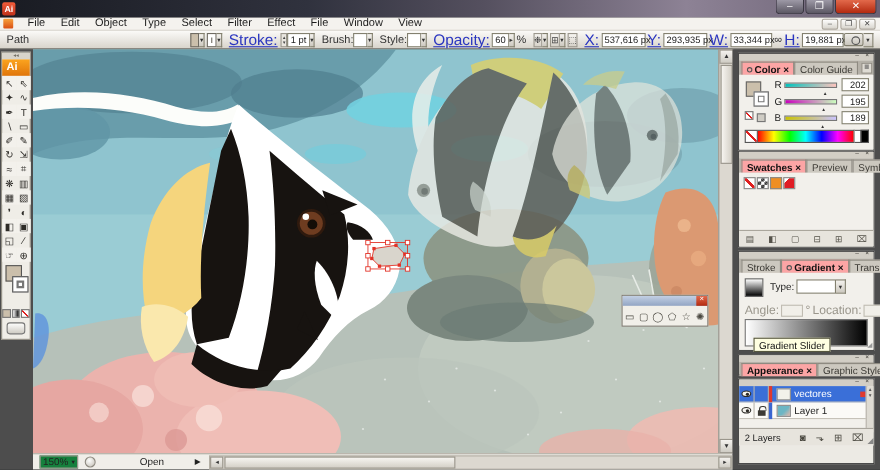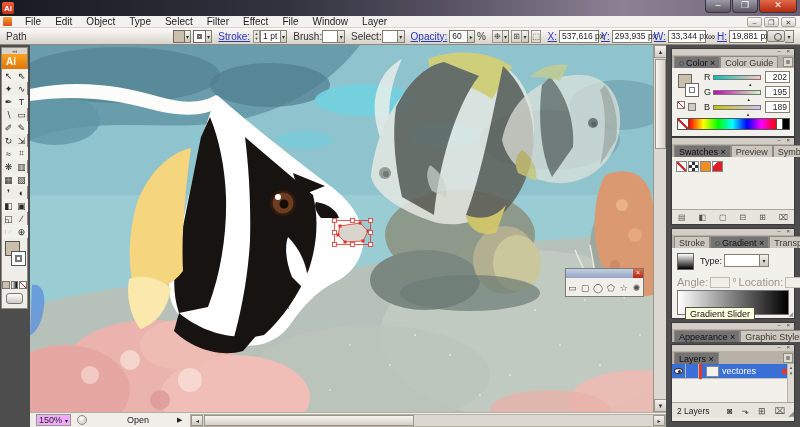--- a/index.html
+++ b/index.html
@@ -28,21 +28,21 @@
     background:linear-gradient(#f7a23c,#d94e13); }
   .mi { padding:0 7px; font-size:10px; color:#1c1c1c; }
   .docbtns { position:absolute; right:4px; top:1px; display:flex; gap:2px; }
   .docbtn { width:15px; height:10px; font-size:7px; line-height:9px; text-align:center; color:#444;
     background:linear-gradient(#fdfdfc,#d8d5cd); border:1px solid #a9a49a; border-radius:2px; }
   
   .controlbar { position:absolute; left:0; top:28px; width:800px; height:17px;
     background:linear-gradient(#fbfaf8,#d8d4cb); border-bottom:1px solid #8e8a81;
     display:flex; align-items:center; padding:0 6px; white-space:nowrap; }
   .lbl { color:#333; font-size:10px; }
-  .link { color:#2a35c0; text-decoration:underline; font-size:10px; }
+  .link { color:#2a35c0; text-decoration:underline; font-size:14px; }
   .box { background:#fff; border:1px solid #83806f; height:13px; font-size:8.5px; color:#222;
     display:inline-flex; align-items:center; padding:0 2px; }
   .dd { width:9px; height:13px; border:1px solid #83806f; border-left:none; background:linear-gradient(#f4f2ee,#cdc9c0);
     font-size:6px; color:#333; display:inline-flex; align-items:center; justify-content:center; }
   .stepper { display:inline-flex; flex-direction:column; width:9px; height:13px; border:1px solid #9a968c;
     background:#e9e6df; font-size:4px; color:#444; line-height:5px; text-align:center; margin-left:3px;}
   .cswatch { width:16px; height:13px; border:1px solid #6f6b62; }
   .fillsw { background:#cbbfab; }
   .strokesw { background:#fff; box-shadow:inset 0 0 0 3px #fff, inset 0 0 0 5px #6f6b62; }
   .cicon { width:14px; height:13px; border:1px solid #9a968c; background:linear-gradient(#f7f5f1,#d6d2c9);
@@ -81,39 +81,39 @@
   .sp-icons { display:flex; align-items:center; justify-content:space-around; height:19px; }
   .sp-ic { width:12px; height:14px; font-size:9px; color:#4a4840; display:flex; align-items:center; justify-content:center; }
   
   .vscroll { position:absolute; left:653px; top:45px; width:13px; height:367px; background:#dcd8d0; border-left:1px solid #9a968c; }
   .sarrow { position:absolute; left:0; width:13px; height:13px; background:linear-gradient(#f4f2ee,#cfccc4);
     border:1px solid #9a968c; font-size:6px; color:#333; text-align:center; line-height:12px; }
   .vthumb { position:absolute; left:1px; top:14px; width:11px; height:90px; background:linear-gradient(90deg,#f7f5f1,#d4d0c7);
     border:1px solid #9a968c; }
   .statusbar { position:absolute; left:30px; top:412px; width:636px; height:15px; background:#f0eee9;
     border-top:1px solid #b3afa5; display:flex; align-items:center; }
-  .zoombox { margin-left:6px; display:flex; align-items:center; border:1px solid #9a968c; background:#f0abfc;
+  .zoombox { margin-left:6px; display:flex; align-items:center; border:1px solid #9a968c; background:#15803d;
     height:12px; padding:0 2px; font-size:9px; }
   .statusicon { width:10px; height:10px; border-radius:50%; border:1px solid #8e8a81; margin-left:6px;
     background:radial-gradient(circle at 40% 35%,#fdfdfc,#c2beb4); }
   .statustxt { margin-left:40px; font-size:9px; color:#222; }
   .statusplay { margin-left:28px; font-size:7px; color:#222; }
   .hscroll { flex:1; margin-left:8px; height:13px; position:relative; background:#dcd8d0; border:1px solid #b3afa5; }
   .harrow { position:absolute; top:0; width:12px; height:11px; background:linear-gradient(#f4f2ee,#cfccc4);
     border:1px solid #9a968c; font-size:6px; color:#333; text-align:center; line-height:10px; }
   .hthumb { position:absolute; left:13px; top:0; width:210px; height:11px; background:linear-gradient(#f7f5f1,#d4d0c7); border:1px solid #9a968c; }
   
   .dock { position:absolute; left:666px; top:45px; width:134px; height:382px; background:#4d4d4d; }
   .pgroup { position:absolute; left:5px; width:124px; background:#eceae4; border:1px solid #3a3a3a; }
   .phead { height:6px; background:#d2cec5; position:relative; }
   .phead .pmini { position:absolute; right:2px; top:-1px; font-size:6px; color:#3c3a35; letter-spacing:2px; }
   .ptabs { height:13px; background:#b5b1a8; display:flex; align-items:flex-end; padding-left:2px; position:relative; }
   .ptab { font-size:9px; padding:1px 4px 0; border:1px solid #8e8a81; border-bottom:none; height:12px;
     background:#ccc8bf; color:#3c3a35; display:flex; align-items:center; gap:2px; white-space:nowrap; }
-  .ptab.active { background:#737373; color:#111; }
+  .ptab.active { background:#fca5a5; color:#111;font-weight:bold; }
   .tabdot { width:5px; height:5px; border:1px solid #555; border-radius:50%; display:inline-block; }
   .pmenu { position:absolute; right:1px; top:2px; width:10px; height:10px; border:1px solid #8e8a81;
     background:#dedbd3; font-size:6px; line-height:9px; text-align:center; color:#444; }
   .pbody { position:relative; background:#f2f0eb; }
   
   .proxyfill { position:absolute; left:6px; top:6px; width:14px; height:14px; background:#cbbfab; border:1px solid #666; }
   .proxystroke { position:absolute; left:13px; top:15px; width:14px; height:14px; background:#fff;
     box-shadow:inset 0 0 0 3px #fff, inset 0 0 0 4px #777; border:1px solid #666; }
   .proxynone { position:absolute; left:5px; top:33px; width:8px; height:8px; border:1px solid #777;
     background:linear-gradient(45deg,#fff 42%,#e02020 42%,#e02020 58%,#fff 58%); }
@@ -205,21 +205,21 @@
     <div class="docicon"></div>
     <span class="mi">File</span>
     <span class="mi">Edit</span>
     <span class="mi">Object</span>
     <span class="mi">Type</span>
     <span class="mi">Select</span>
     <span class="mi">Filter</span>
     <span class="mi">Effect</span>
     <span class="mi">File</span>
     <span class="mi">Window</span>
-    <span class="mi">Layer</span>
+    <span class="mi">View</span>
     <div class="docbtns">
       <div class="docbtn">–</div>
       <div class="docbtn">❐</div>
       <div class="docbtn">✕</div>
     </div>
   </div>
 
   <div class="controlbar">
     <span class="lbl">Path</span>
     <span class="cswatch fillsw gap148"></span>
@@ -229,21 +229,21 @@
     <span class="link gap6">Stroke:</span>
     <span class="stepper">
         <span>▲</span>
         <span>▼</span>
       </span>
     <span class="box" style="width:26px">1 pt</span>
     <span class="dd">▾</span>
     <span class="lbl gap6">Brush:</span>
     <span class="box" style="width:20px"></span>
     <span class="dd">▾</span>
-    <span class="lbl gap6">Select:</span>
+    <span class="lbl gap6">Style:</span>
     <span class="box" style="width:20px"></span>
     <span class="dd">▾</span>
     <span class="link gap6">Opacity:</span>
     <span class="box gap2" style="width:24px">60</span>
     <span class="dd">▸</span>
     <span class="lbl gap2">%</span>
     <span class="cicon gap6">❉</span>
     <span class="dd">▾</span>
     <span class="cicon gap2">⊞</span>
     <span class="dd">▾</span>
@@ -596,39 +596,46 @@
         <span class="ptab">
             <span>Graphic Styles</span>
           </span>
       </div>
     </div>
 
     <div class="pgroup" style="top:299px;height:78px">
       <div class="phead">
         <span class="pmini">– ×</span>
       </div>
-      <div class="ptabs">
-        <span class="ptab active">
-            <span>Layers ×</span>
-          </span>
-        <span class="pmenu">≣</span>
-      </div>
       <div class="pbody" style="height:54px">
         <div class="lrow sel" style="top:0">
           <span class="lcell c-eye">
               <span class="eye"></span>
             </span>
           <span class="lcell c-lock"></span>
           <span class="lstrip s-red"></span>
           <span class="ltri"></span>
           <span class="lthumb"></span>
           <span class="lname">vectores</span>
           <span class="ltarget"></span>
           <span class="lselsq"></span>
         </div>
+        <div class="lrow" style="top:15px">
+          <span class="lcell c-eye">
+              <span class="eye"></span>
+            </span>
+          <span class="lcell c-lock">
+              <span class="lockbody"></span>
+            </span>
+          <span class="lstrip s-blue"></span>
+          <span class="ltri"></span>
+          <span class="lthumb photo"></span>
+          <span class="lname">Layer 1</span>
+          <span class="ltarget"></span>
+        </div>
         <div class="lscol">▴ ▾</div>
         <div class="lbottom">
           <span class="lcount">2 Layers</span>
           <span class="lbtn">◙</span>
           <span class="lbtn">⬎</span>
           <span class="lbtn">⊞</span>
           <span class="lbtn">⌧</span>
           <span class="edgegrip">◢</span>
         </div>
       </div>

